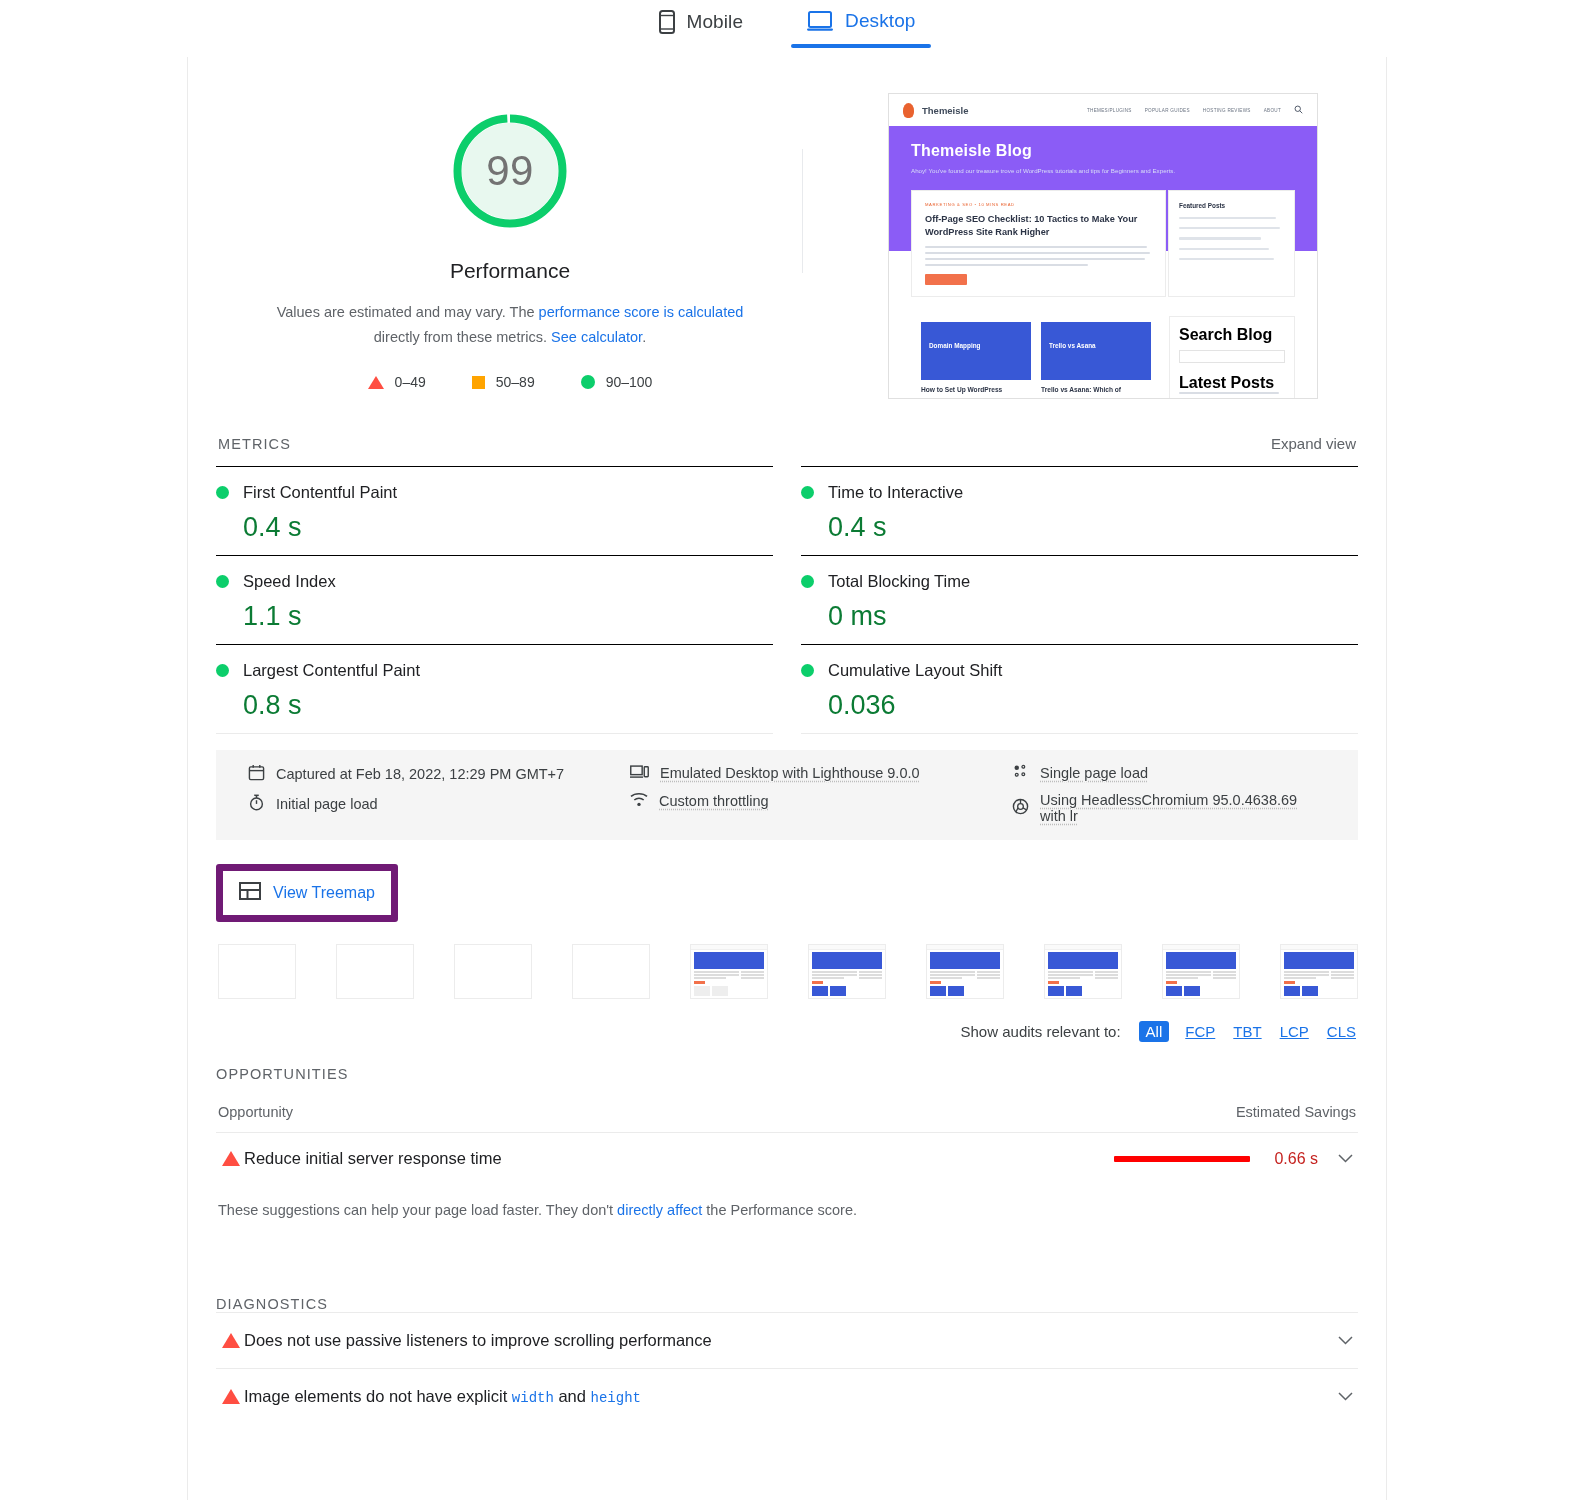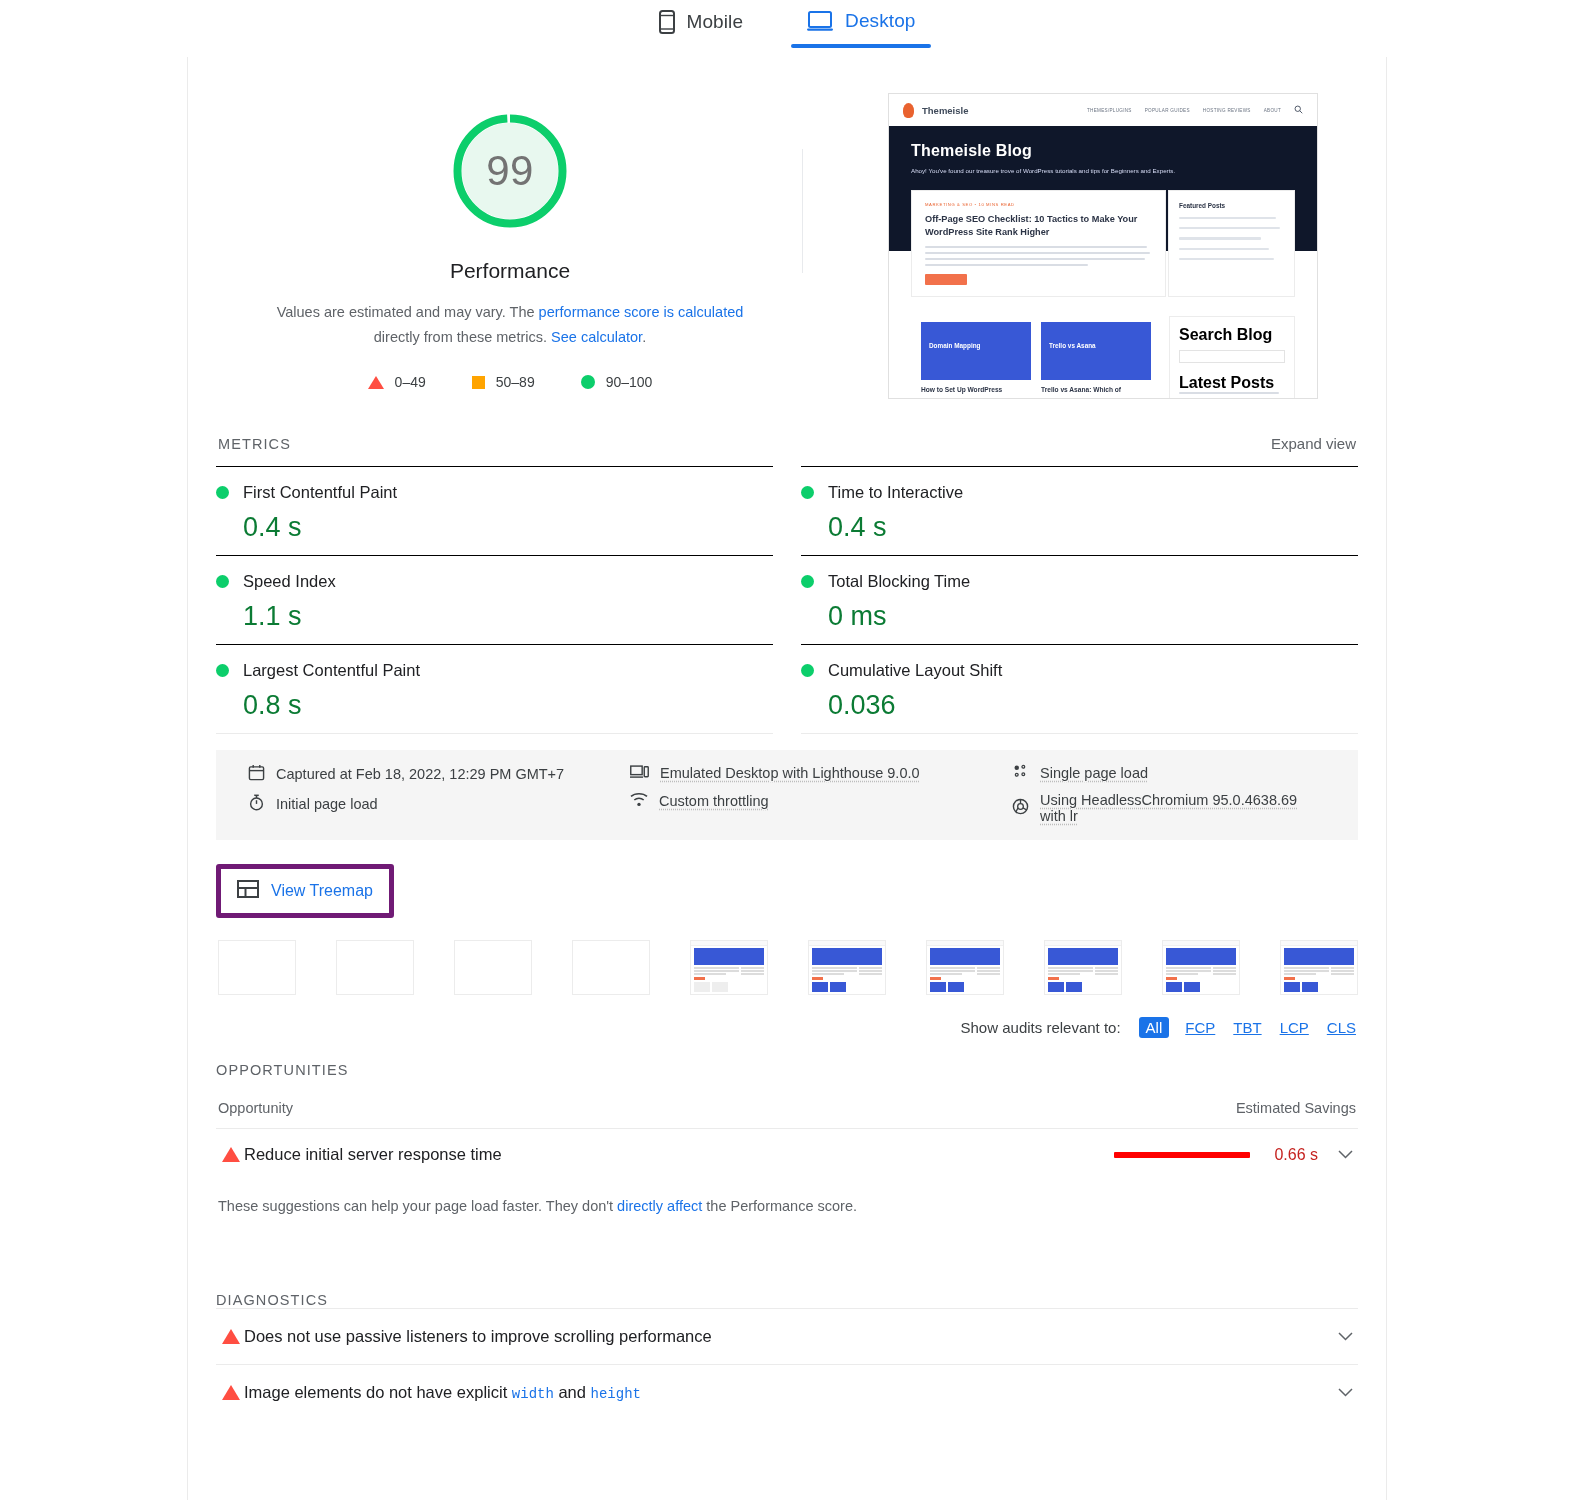--- a/index.html
+++ b/index.html
@@ -127,21 +127,21 @@
     overflow: hidden;
     position: relative;
   }
 
   
   .ms { position:absolute; inset:0; background:#fff; font-family:Liberation Sans, sans-serif; }
   .ms-nav { height: 32px; display:flex; align-items:center; padding:0 14px; gap:8px; }
   .ms-logo-dot { width:11px;height:15px;background:#e9622f;border-radius:50% 50% 40% 40%; }
   .ms-logo-txt { font-size:9.5px;font-weight:bold;color:#3f4a5a; }
   .ms-nav-links { margin-left:auto; display:flex; gap:13px; align-items:center; font-size:4.6px; color:#6a7382; letter-spacing:.3px;}
-  .ms-hero { height:125px; background:#0f172a; padding:16px 22px 0 22px; position:relative; }
+  .ms-hero { height:125px; background:#8b5cf6; padding:16px 22px 0 22px; position:relative; }
   .ms-hero h2 { color:#fff; font-size:16px; letter-spacing:.2px; }
   .ms-hero p { color:#d8def7; font-size:6.2px; margin-top:7px; }
   .ms-body { position:absolute; top:96px; left:22px; right:22px; display:flex; gap:2px; }
   .ms-card { background:#fff; border:1px solid #ececec; padding:11px 13px; width:255px; }
   .ms-tag { font-size:4.2px; color:#e9622f; letter-spacing:.6px; }
   .ms-card h3 { font-size:9.2px; color:#2c3446; line-height:13px; margin-top:6px; }
   .ms-lines { margin-top:7px; }
   .ms-line { height:2.4px; background:#d9dde4; margin-bottom:3.6px; border-radius:1px; }
   .ms-btn { margin-top:8px; width:42px; height:11px; background:#f2714b; border-radius:1px; }
   .ms-side { background:#fff; border:1px solid #ececec; flex:1; padding:11px 10px; }
@@ -191,21 +191,21 @@
   .env-col:nth-child(3) { flex: 1; }
   .env-item { display: flex; align-items: center; gap: 11px; }
   .env-item span.t { text-decoration: underline; text-decoration-style: dotted; text-decoration-color: #bdbdbd; text-underline-offset: 3px; }
   .env-item span.plain { }
   .env-item svg { flex: none; }
 
   
   .treemap-btn {
     margin-top: 24px;
     display: inline-flex; align-items: center; gap: 12px;
-    border: 5px solid #701a75;
+    border: 7px solid #701a75;
     border-radius: 3px;
     padding: 11px 16px;
     cursor: pointer;
     background: #fff;
   }
   .treemap-btn .lbl { color: #1a73e8; font-size: 16px; }
 
   
   .filmstrip {
     margin-top: 22px;

